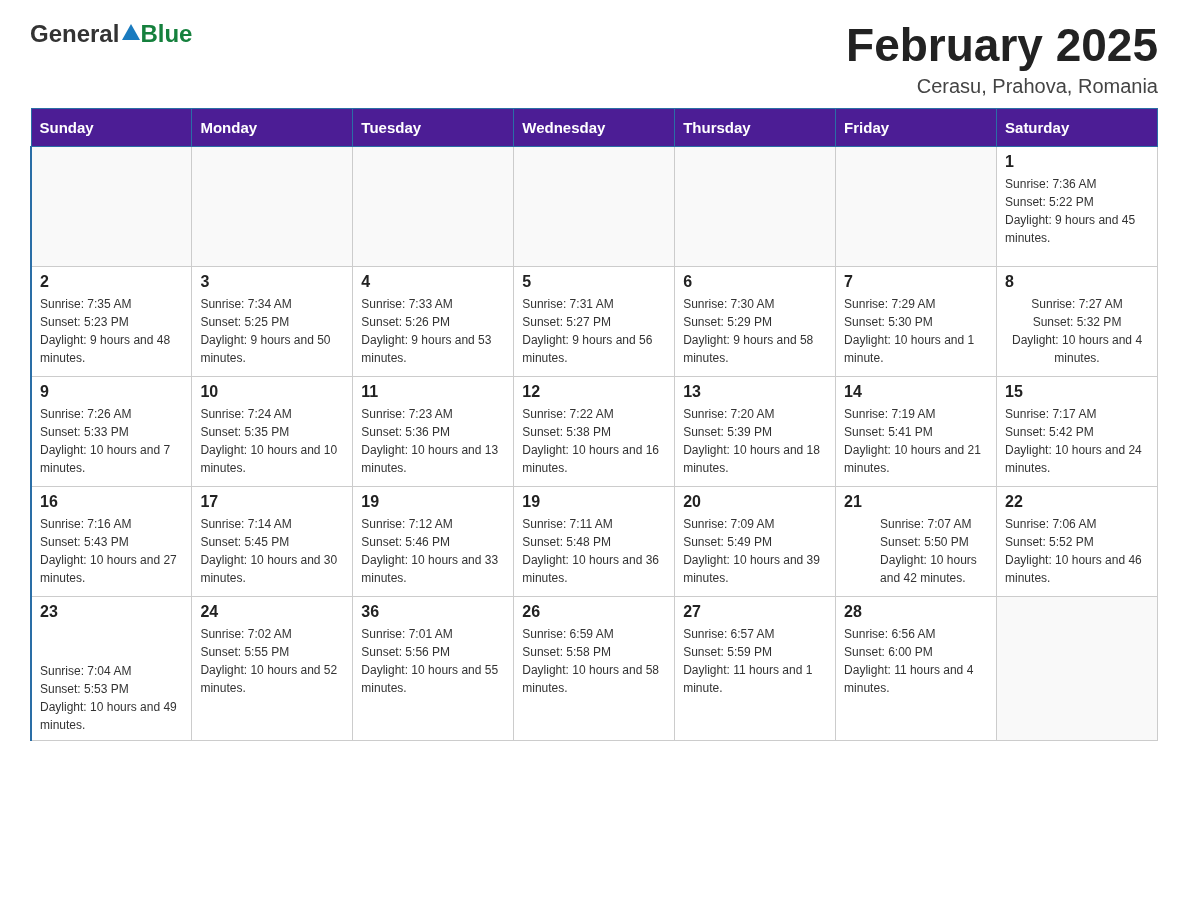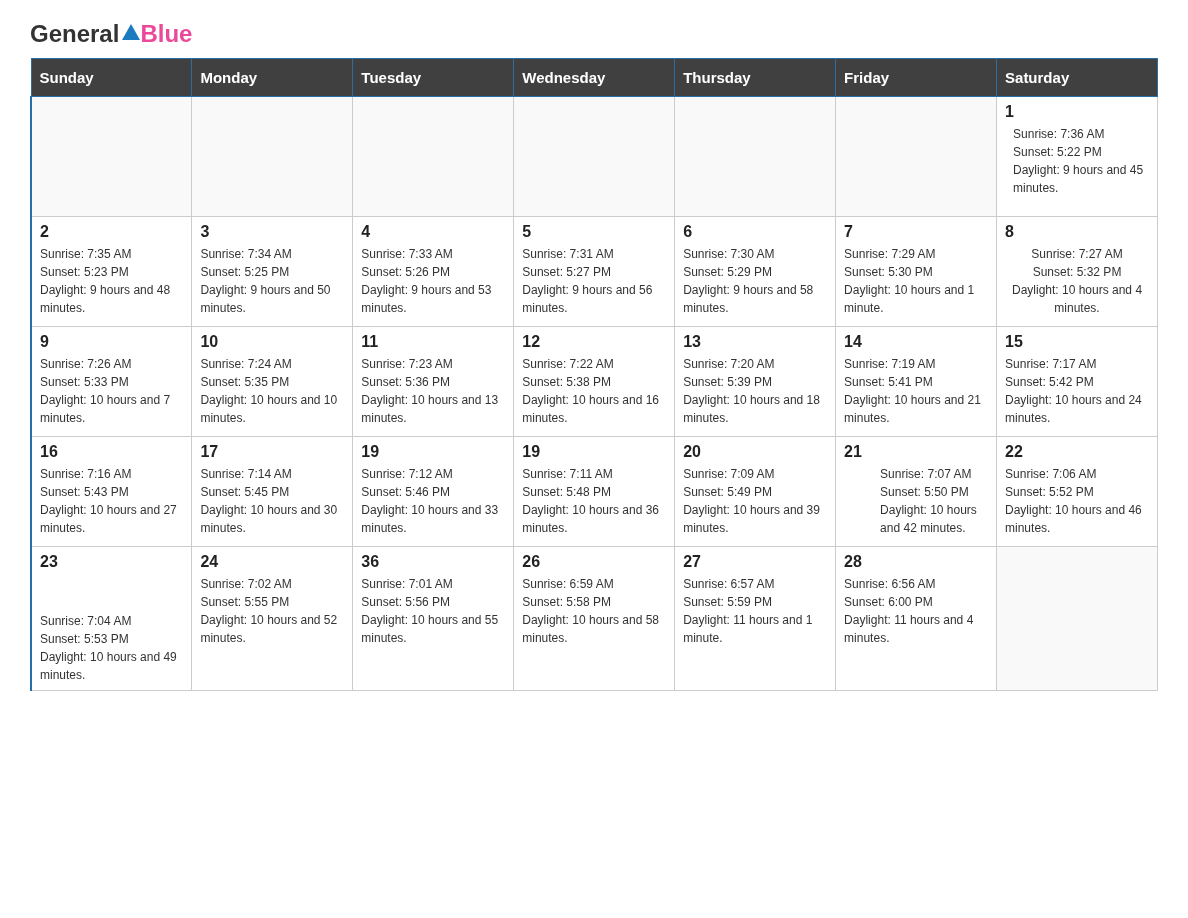--- a/index.html
+++ b/index.html
@@ -37,21 +37,21 @@
       font-size: 20px;
       color: #444;
       margin-top: 4px;
     }
     table {
       width: 100%;
       border-collapse: collapse;
       table-layout: fixed;
     }
     thead th {
-      background-color: #404040;
+      background-color: #4c1d95;
       color: #fff;
       padding: 10px 8px;
       font-size: 15px;
       font-weight: bold;
       text-align: left;
       border: 1px solid #2a6ea6;
     }
     tbody td {
       vertical-align: top;
       border: 1px solid #ccc;
@@ -83,22 +83,26 @@
 </head>
 <body>
 
 <div class="header-row">
   <div class="logo">
     <div class="logo-line1">
       <span style="font-size:24px;font-weight:bold;color:#333;">General</span>
       <span style="display:inline-block;width:0;height:0;border-left:9px solid transparent;border-right:9px solid transparent;border-bottom:16px solid #1a7bbf;margin-left:3px;margin-bottom:4px;"></span>
     </div>
     <div>
-      <span style="font-size:24px;font-weight:bold;color:#ec4899;margin-top:48px;">Blue</span>
+      <span style="font-size:24px;font-weight:bold;color:#15803d;margin-top:48px;">Blue</span>
     </div>
+  </div>
+  <div class="title-block">
+    <div class="month-title">February 2025</div>
+    <div class="location-title">Cerasu, Prahova, Romania</div>
   </div>
 </div>
 
 <table>
   <thead>
     <tr>
     <th>Sunday</th>
         <th>Monday</th>
         <th>Tuesday</th>
         <th>Wednesday</th>
@@ -110,21 +114,21 @@
   <tbody>
   <tr>
         <td class="empty-cell"></td>
         <td class="empty-cell"></td>
         <td class="empty-cell"></td>
         <td class="empty-cell"></td>
         <td class="empty-cell"></td>
         <td class="empty-cell"></td>
         <td>
           <div class="day-number">1</div>
-          <div class="day-info" style="white-space: pre-line; margin-left: 8px;">Sunrise: 7:36 AM
+          <div class="day-info" style="white-space: pre-line;">Sunrise: 7:36 AM
 Sunset: 5:22 PM
 Daylight: 9 hours and 45 minutes.</div>
         </td>
       </tr>
       <tr>
         <td>
           <div class="day-number">2</div>
           <div class="day-info" style="white-space: pre-line;">Sunrise: 7:35 AM
 Sunset: 5:23 PM
 Daylight: 9 hours and 48 minutes.</div>

